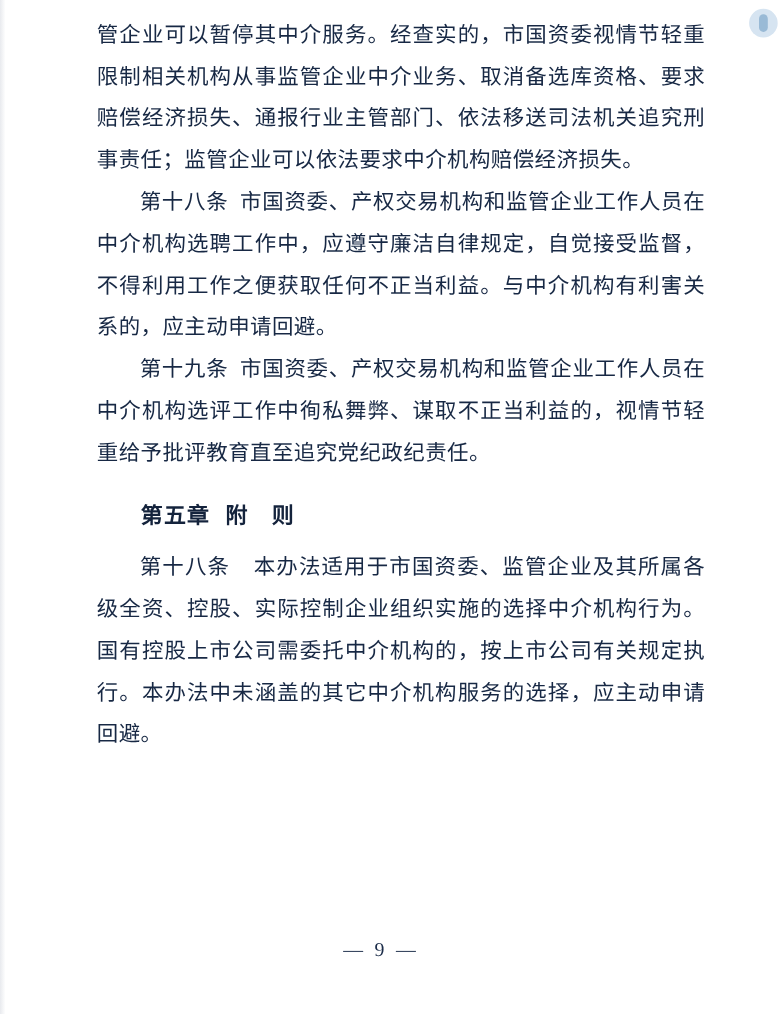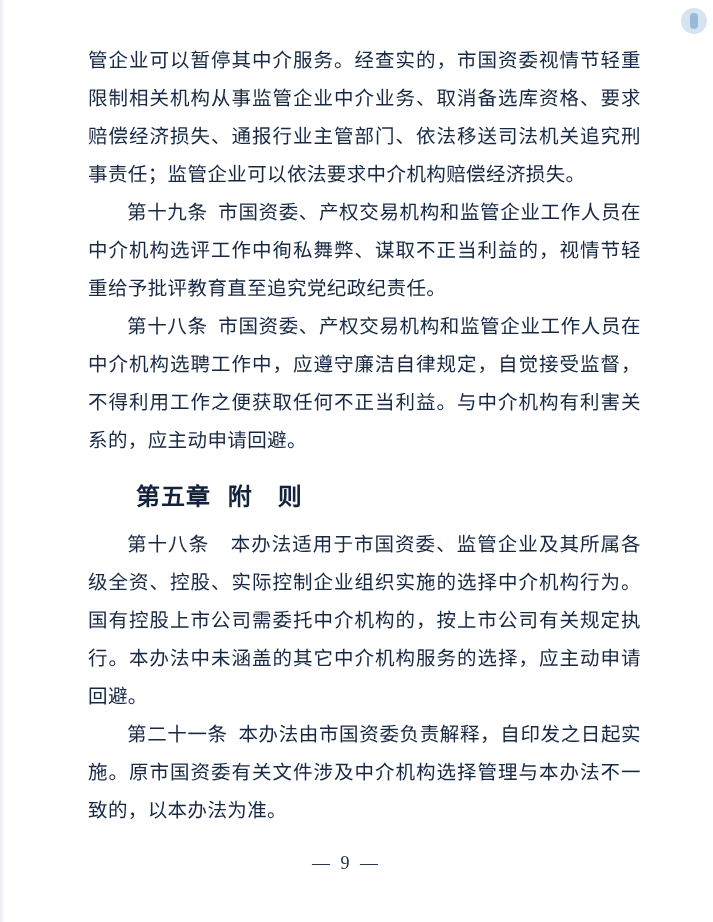--- a/index.html
+++ b/index.html
@@ -48,21 +48,21 @@
     opacity: 0.9;
   }
 
   .page {
     position: absolute;
     left: 0;
     top: 0;
     width: 713px;
     height: 922px;
     box-sizing: border-box;
-    padding: 42px 72px 0 88px;
+    padding: 14px 72px 0 88px;
   }
 
   .doc-body {
     font-size: 19.5px;
     line-height: 38px;
     color: #172844;
     letter-spacing: 0.4px;
     text-align: justify;
     text-justify: inter-ideograph;
   }
@@ -78,21 +78,21 @@
   .art-label {
     margin-right: 0.55em;
   }
   .art-label.wide {
     margin-right: 1.1em;
   }
 
   .chapter-heading {
     font-family: "Liberation Sans", "DejaVu Sans", sans-serif;
     font-weight: bold;
-    font-size: 24px;
+    font-size: 20px;
     line-height: 38px;
     text-indent: 2em;
     letter-spacing: 1px;
     color: #14233c;
     margin: 18px 0 10px 0;
   }
   .chapter-heading .sp {
     display: inline-block;
     width: 0.7em;
   }
@@ -116,35 +116,32 @@
 <div class="corner-mark"></div>
 
 <div class="page">
   <div class="doc-body">
 
     <p class="para noindent">
       <span>管企业可以暂停其中介服务。经查实的，市国资委视情节轻重限制相关机构从事监管企业中介业务、取消备选库资格、要求赔偿经济损失、通报行业主管部门、依法移送司法机关追究刑事责任；监管企业可以依法要求中介机构赔偿经济损失。</span>
     </p>
 
     <p class="para">
-      <span class="art-label">第十九条</span><span>市国资委、产权交易机构和监管企业工作人员在中介机构选评工作中徇私舞弊、谋取不正当利益的，视情节轻重给予批评教育直至追究党纪政纪责任。</span>
+      <span class="art-label">第十八条</span><span>市国资委、产权交易机构和监管企业工作人员在中介机构选聘工作中，应遵守廉洁自律规定，自觉接受监督，不得利用工作之便获取任何不正当利益。与中介机构有利害关系的，应主动申请回避。</span>
     </p>
 
     <p class="para">
-      <span class="art-label">第十八条</span><span>市国资委、产权交易机构和监管企业工作人员在中介机构选聘工作中，应遵守廉洁自律规定，自觉接受监督，不得利用工作之便获取任何不正当利益。与中介机构有利害关系的，应主动申请回避。</span>
+      <span class="art-label">第十九条</span><span>市国资委、产权交易机构和监管企业工作人员在中介机构选评工作中徇私舞弊、谋取不正当利益的，视情节轻重给予批评教育直至追究党纪政纪责任。</span>
     </p>
 
     <h2 class="chapter-heading">
       <span>第五章</span><span class="sp"></span><span>附　则</span>
     </h2>
 
     <p class="para">
       <span class="art-label wide">第十八条</span><span>本办法适用于市国资委、监管企业及其所属各级全资、控股、实际控制企业组织实施的选择中介机构行为。国有控股上市公司需委托中介机构的，按上市公司有关规定执行。本办法中未涵盖的其它中介机构服务的选择，应主动申请回避。</span>
     </p>
 
-    <p class="para">
-      <span class="art-label">第二十一条</span><span>本办法由市国资委负责解释，自印发之日起实施。原市国资委有关文件涉及中介机构选择管理与本办法不一致的，以本办法为准。</span>
-    </p>
 
   </div>
 </div>
 
 <div class="page-number">— 9 —</div>
 
 </body></html>

